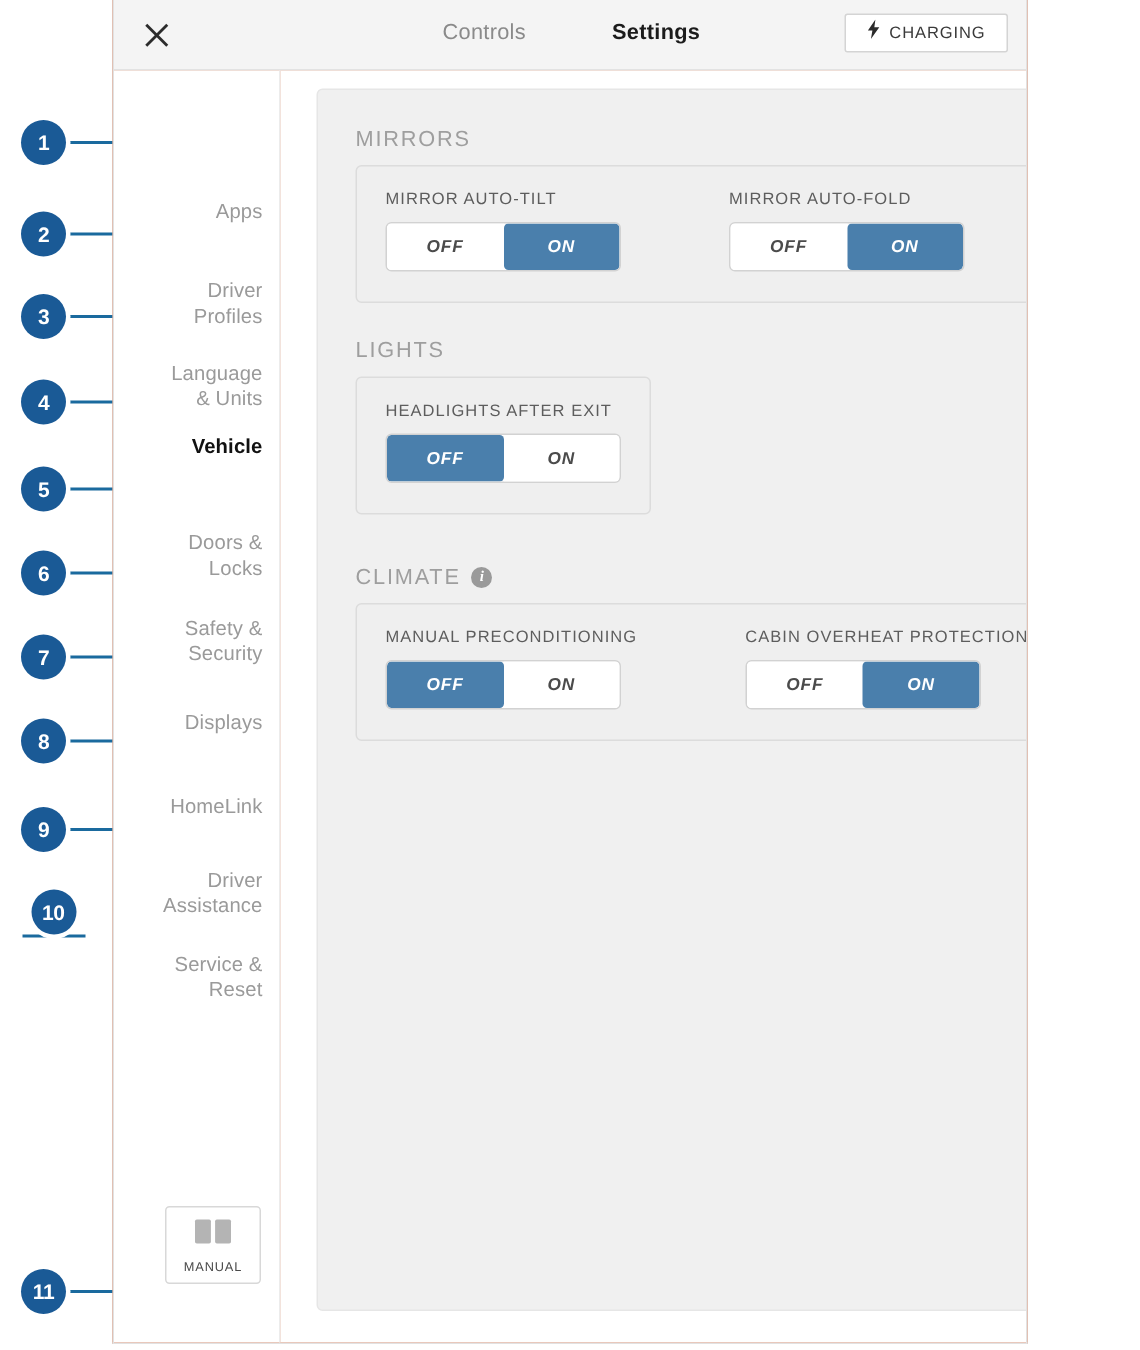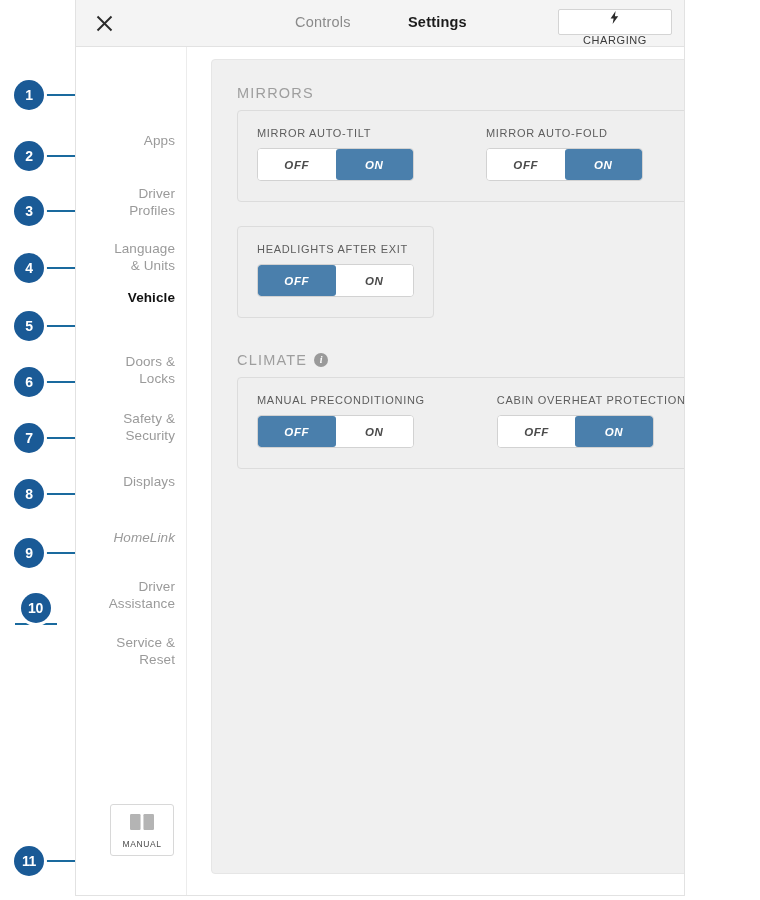--- a/index.html
+++ b/index.html
@@ -96,29 +96,28 @@
     color: #1b1b1b;
     font-weight: bold;
   }
   #tab-controls { left: 219px; }
   #tab-settings { left: 332px; }
   #charging-btn {
     position: absolute;
     right: 12px;
     top: 9px;
     height: 26px;
-    padding: 0 24px;
+    padding: 0 14px;
     background: #ffffff;
     border: 1px solid #d4d4d4;
     border-radius: 2px;
     display: flex;
     align-items: center;
     gap: 6px;
     cursor: pointer;
-    flex-direction: column;
   }
   #charging-label {
     font-size: 11px;
     color: #3a3a3a;
     letter-spacing: 0.6px;
   }
 
   
   #body {
     position: relative;
@@ -359,21 +358,21 @@
               <div>Doors &amp;</div>
               <div>Locks</div>
             </div>
             <div class="nav-item" style="top: 363px;">
               <div>Safety &amp;</div>
               <div>Security</div>
             </div>
             <div class="nav-item" style="top: 426px;">
               <div>Displays</div>
             </div>
-            <div class="nav-item" style="top: 482px; font-style: italic;">
+            <div class="nav-item" style="top: 482px;">
               <div>HomeLink</div>
             </div>
             <div class="nav-item" style="top: 531px;">
               <div>Driver</div>
               <div>Assistance</div>
             </div>
             <div class="nav-item" style="top: 587px;">
               <div>Service &amp;</div>
               <div>Reset</div>
             </div>
@@ -408,21 +407,23 @@
                   </div>
                   <div>
                     <div class="setting-label">MIRROR AUTO-FOLD</div>
                     <div class="toggle">
                       <div class="toggle-opt">OFF</div>
                       <div class="toggle-opt on">ON</div>
                     </div>
                   </div>
                 </div>
               </div>
-              <div class="section"><div class="card single">
+              <div class="section"><div class="section-head">
+                  <div class="section-title">LIGHTS</div>
+                </div><div class="card single">
                   <div>
                     <div class="setting-label">HEADLIGHTS AFTER EXIT</div>
                     <div class="toggle">
                       <div class="toggle-opt on">OFF</div>
                       <div class="toggle-opt">ON</div>
                     </div>
                   </div>
                 </div></div>
               <div class="section">
                 <div class="section-head">

